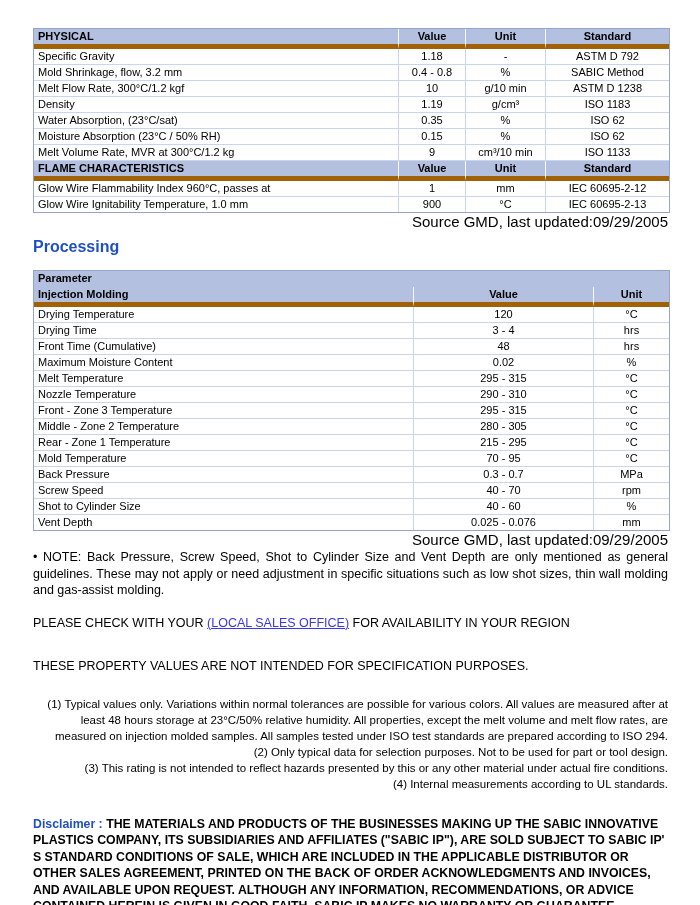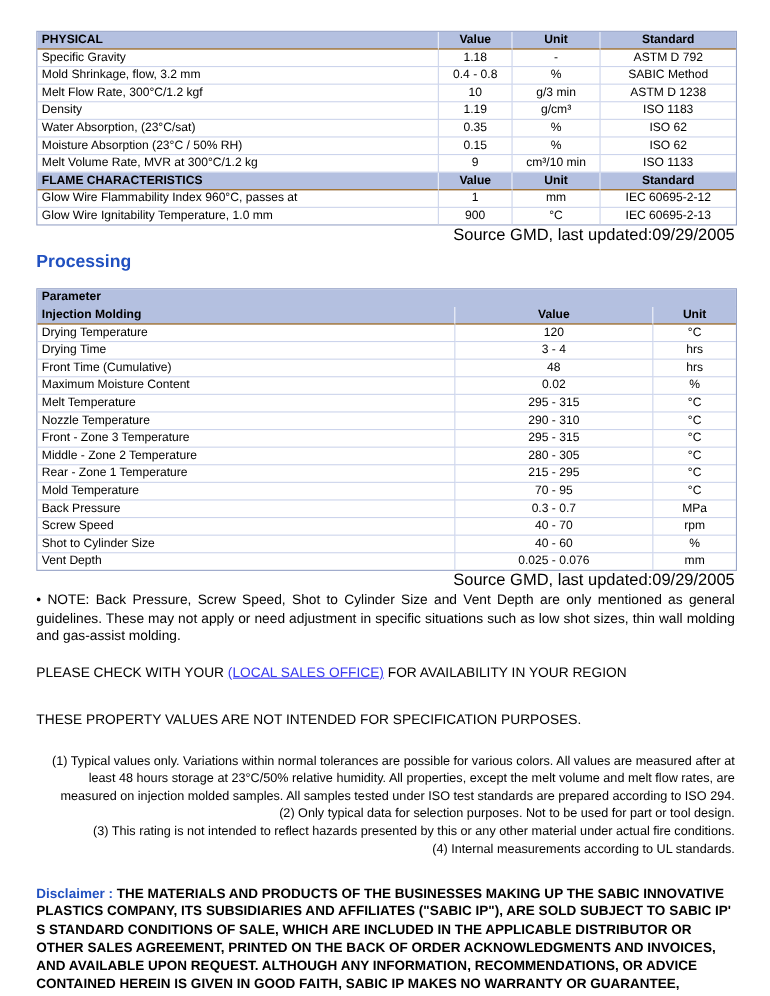--- a/index.html
+++ b/index.html
@@ -14,21 +14,21 @@
   td {
     padding:1px 4px; height:13px; line-height:13px;
     border-right:1px solid #ccd4ec; border-bottom:1px solid #ccd4ec;
     text-align:center; white-space:nowrap; overflow:hidden;
   }
   td:last-child { border-right:none; }
   tr:last-child td { border-bottom:none;margin-left:35px; }
   td.l { text-align:left; }
   tr.hdr td {
     background:#b4c0e0; font-weight:bold;
-    border-right:1px solid #f7f8fc; border-bottom:1px solid #a16207;
+    border-right:1px solid #f7f8fc; border-bottom:5px solid #a16207;
   }
   tr.hdr td:last-child { border-right:none; }
   tr.hdr-top td { border-bottom:1px solid #b4c0e0;margin-top:30px; }
 
   .source { width:635px; text-align:right; font-size:15px; line-height:13px; margin:2px 0 0 0; }
 
   .section-heading { color:#2050c0; font-weight:bold; font-size:16px; margin:10px 0 14px 0; }
 
   .para { font-size:12.5px; line-height:16.5px; margin:0; }
   .note { margin-top:3px; text-align:justify; }
@@ -69,21 +69,21 @@
       </tr>
       <tr>
         <td class="l">Mold Shrinkage, flow, 3.2 mm</td>
         <td>0.4 - 0.8</td>
         <td>%</td>
         <td>SABIC Method</td>
       </tr>
       <tr>
         <td class="l">Melt Flow Rate, 300°C/1.2 kgf</td>
         <td>10</td>
-        <td>g/3 min</td>
+        <td>g/10 min</td>
         <td>ASTM D 1238</td>
       </tr>
       <tr>
         <td class="l">Density</td>
         <td>1.19</td>
         <td>g/cm³</td>
         <td>ISO 1183</td>
       </tr>
       <tr>
         <td class="l">Water Absorption, (23°C/sat)</td>

